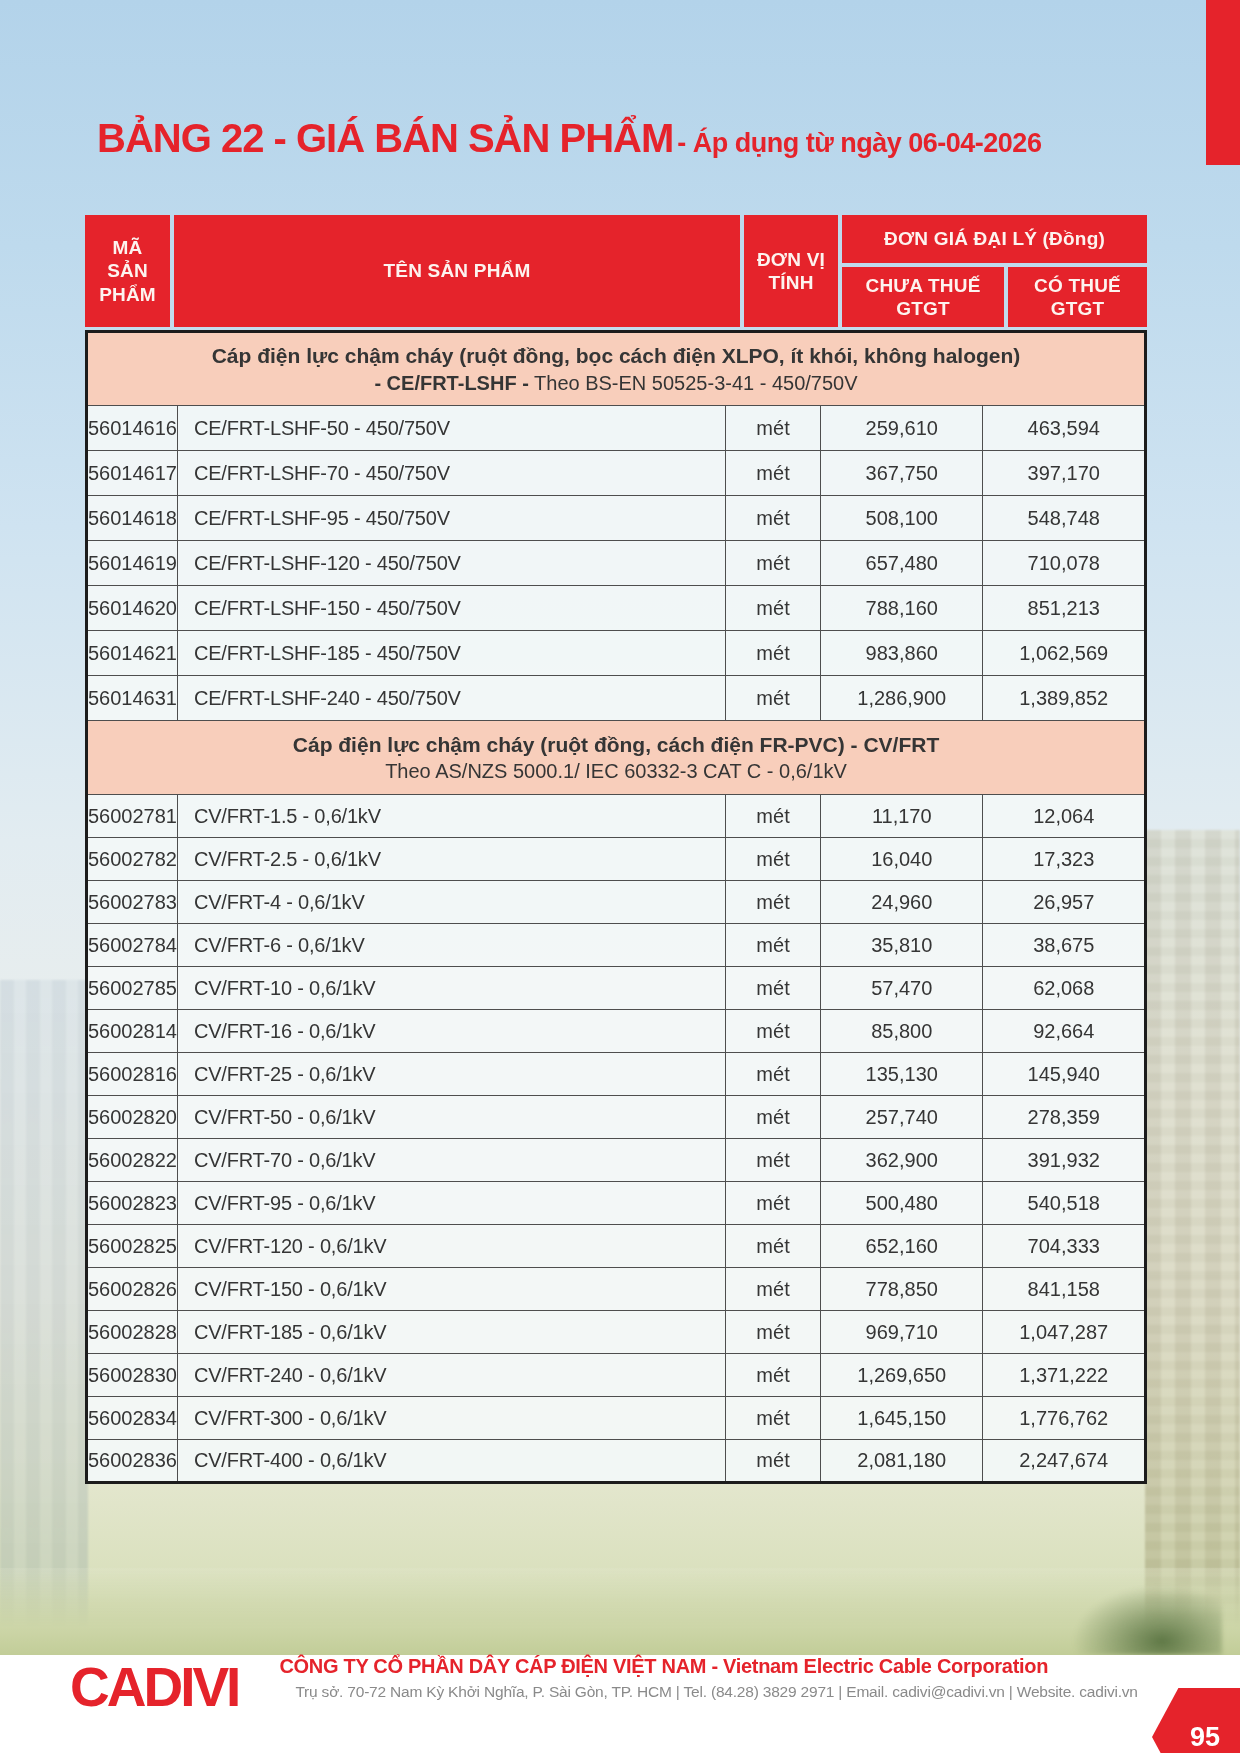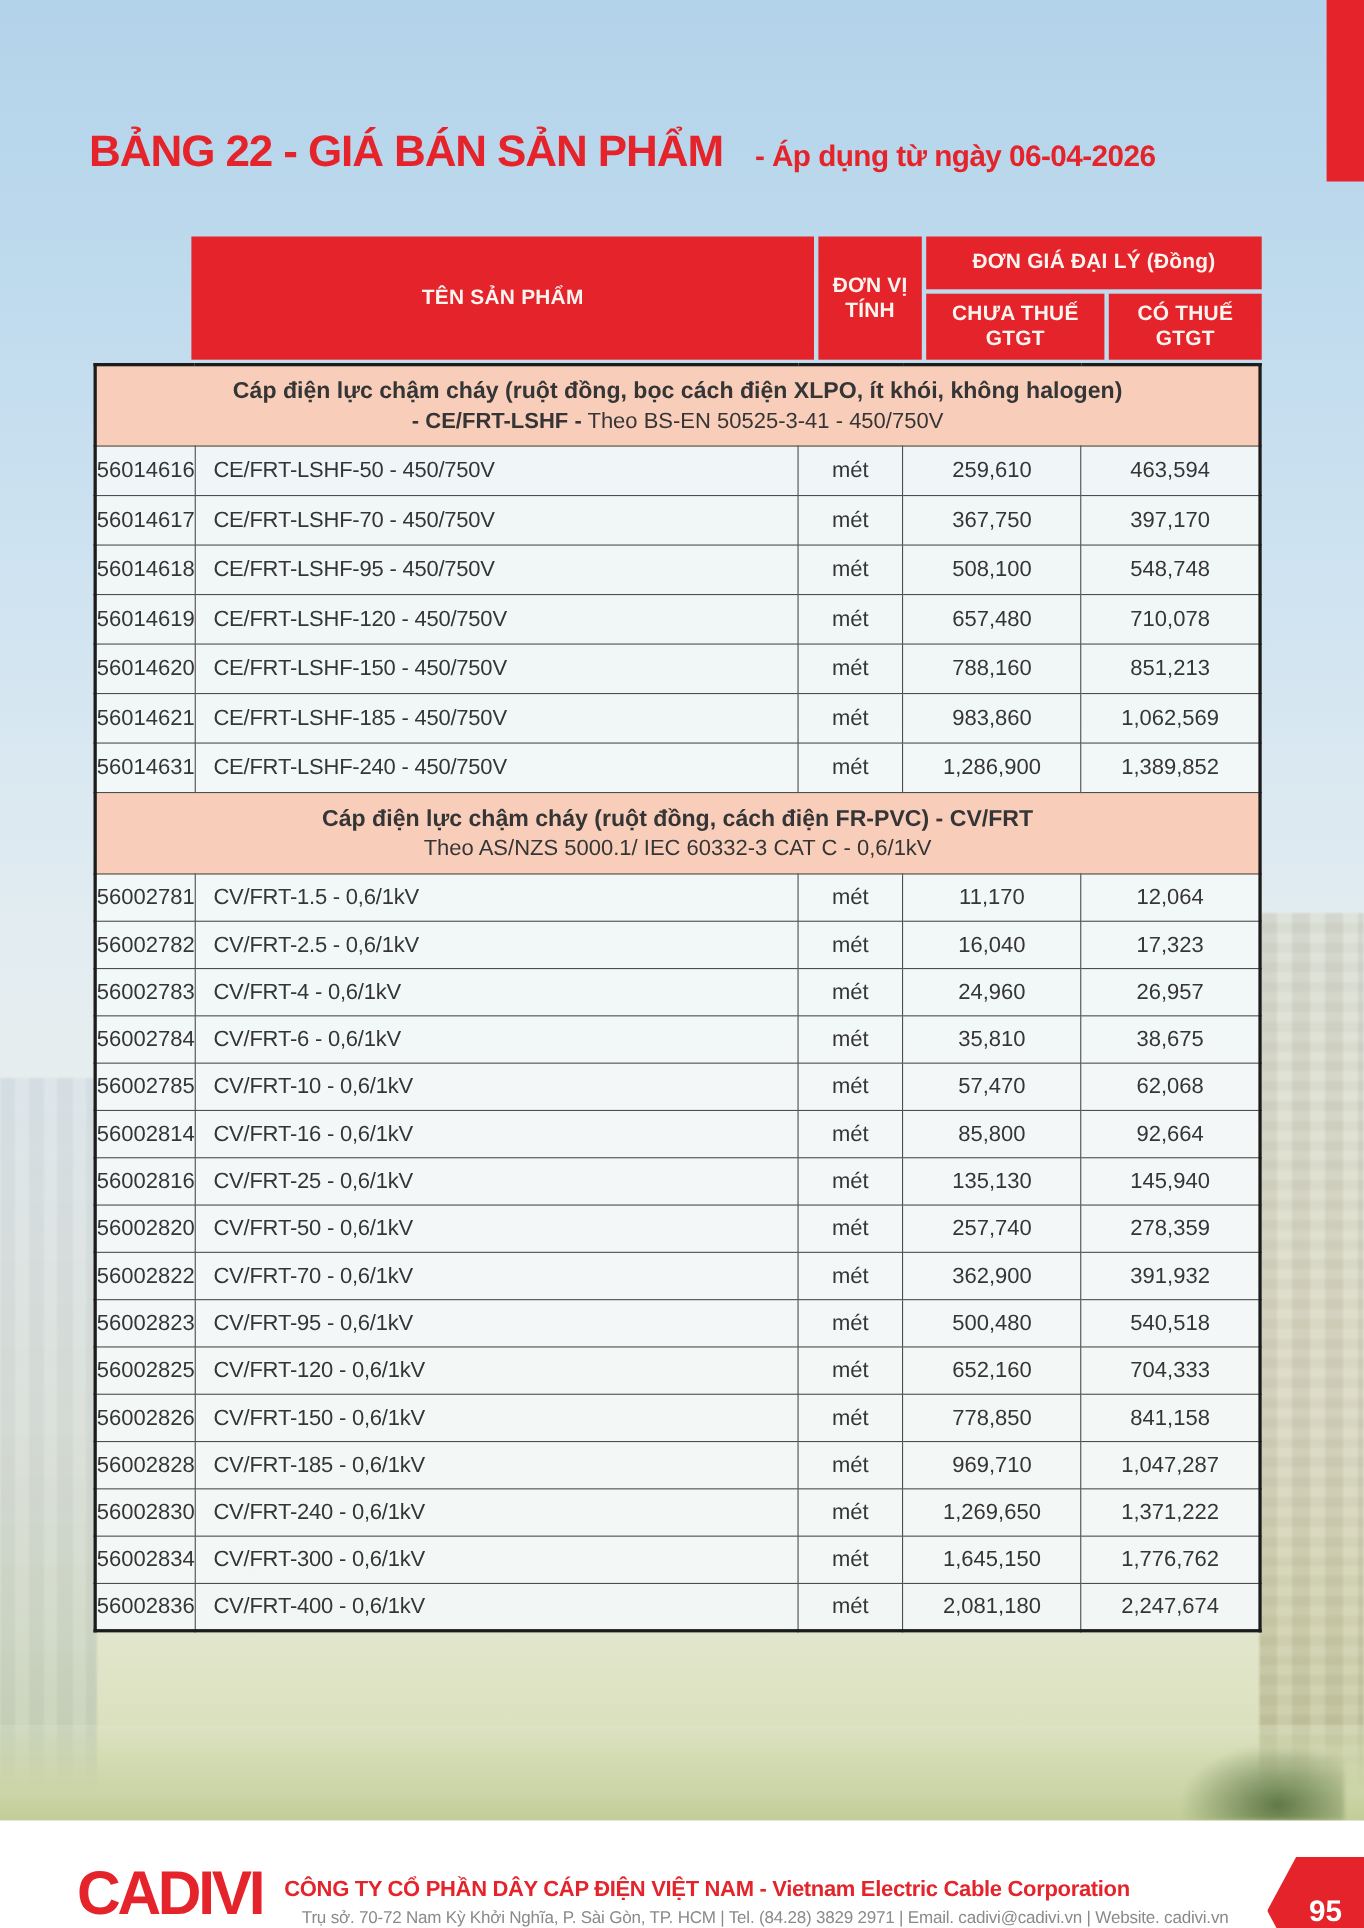--- a/index.html
+++ b/index.html
@@ -42,22 +42,22 @@
     position:absolute;right:18px;top:1585px;width:150px;height:70px;
     background:radial-gradient(ellipse at 60% 80%, rgba(60,90,40,.75), rgba(60,90,40,0) 70%);
     filter:blur(2px);
   }
   .corner-bar{
     position:absolute;top:0;right:0;width:34px;height:165px;
     background:var(--brand-red);
   }
   
   .title-wrap{
-    position:absolute;left:81px;top:116px;
-    display:flex;align-items:baseline;gap:29px;white-space:nowrap;
+    position:absolute;left:97px;top:116px;
+    display:flex;align-items:baseline;gap:4px;white-space:nowrap;
   }
   .title-main{
     font-size:40px;font-weight:700;color:var(--brand-red);
     letter-spacing:-1px;
   }
   .title-suffix{
     font-size:27px;font-weight:700;color:var(--brand-red);
     letter-spacing:-0.5px;
   }
   
@@ -102,21 +102,21 @@
   td.col-code{text-align:center;width:87px;}
   td.col-name{text-align:left;padding-left:16px;width:570px;letter-spacing:-0.2px;}
   td.col-unit{text-align:center;width:98px;}
   td.col-price{text-align:center;width:166px;margin-top:36px;}
   tbody[data-section="0"] td{height:45px;}
   tbody[data-section="1"] td{height:43px;}
   
   .footer{
     position:absolute;left:0;top:1655px;width:1240px;height:98px;
     background:#ffffff;
-    display:flex;align-items:flex-end;
+    display:flex;align-items:flex-start;gap:21px;
   }
   .logo{
     margin-left:70px;
     font-size:55px;font-weight:700;color:var(--brand-red);
     letter-spacing:-3px;
     transform:scaleY(1.02);
     white-space:nowrap;
   }
   .company-block{margin-left:20px;max-width:830px;}
   .company-name{
@@ -145,20 +145,22 @@
 <div class="bg-tree"></div>
 <div class="corner-bar"></div>
 
 <div class="title-wrap">
   <span class="title-main">BẢNG 22 - GIÁ BÁN SẢN PHẨM</span>
   <span class="title-suffix">- Áp dụng từ ngày 06-04-2026</span>
 </div>
 
 <div class="price-table">
   <div class="thead-grid">
+    <div class="hcell h-code">MÃ
+SẢN PHẨM</div>
     <div class="hcell h-name">TÊN SẢN PHẨM</div>
     <div class="hcell h-unit">ĐƠN VỊ
 TÍNH</div>
     <div class="hcell h-price-group">ĐƠN GIÁ ĐẠI LÝ (Đồng)</div>
     <div class="hcell h-extax">CHƯA THUẾ
 GTGT</div>
     <div class="hcell h-inctax">CÓ THUẾ
 GTGT</div>
   </div>
 

